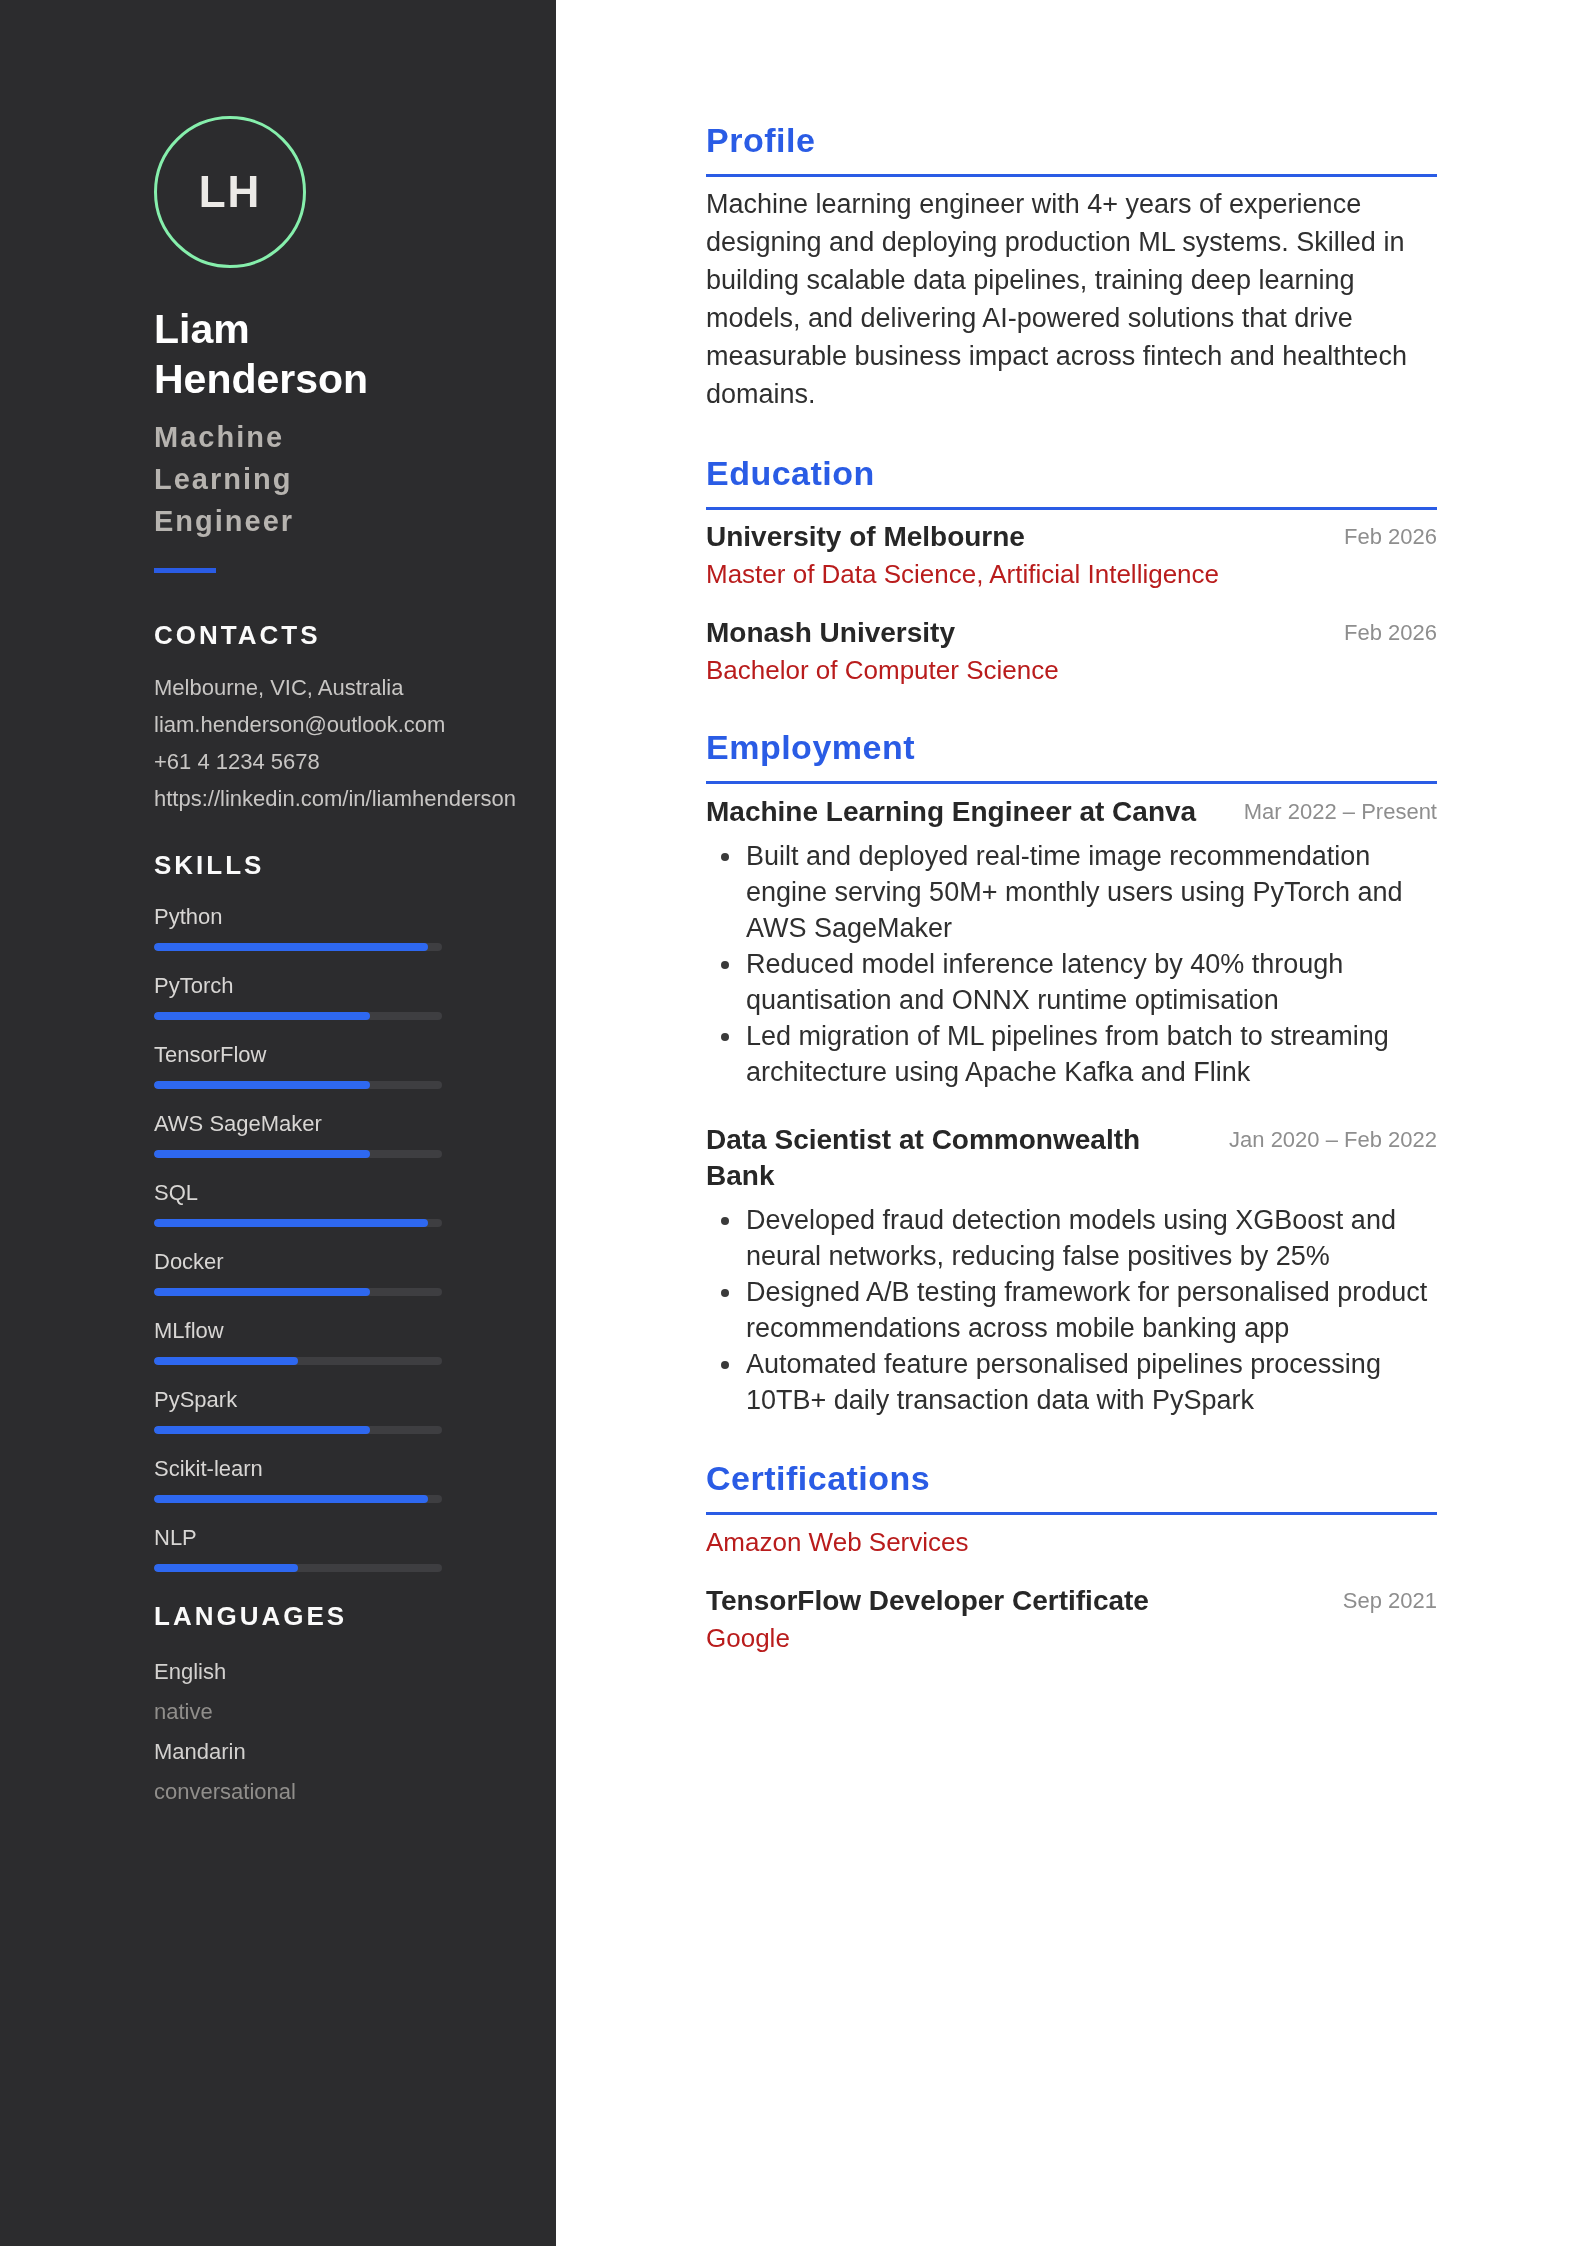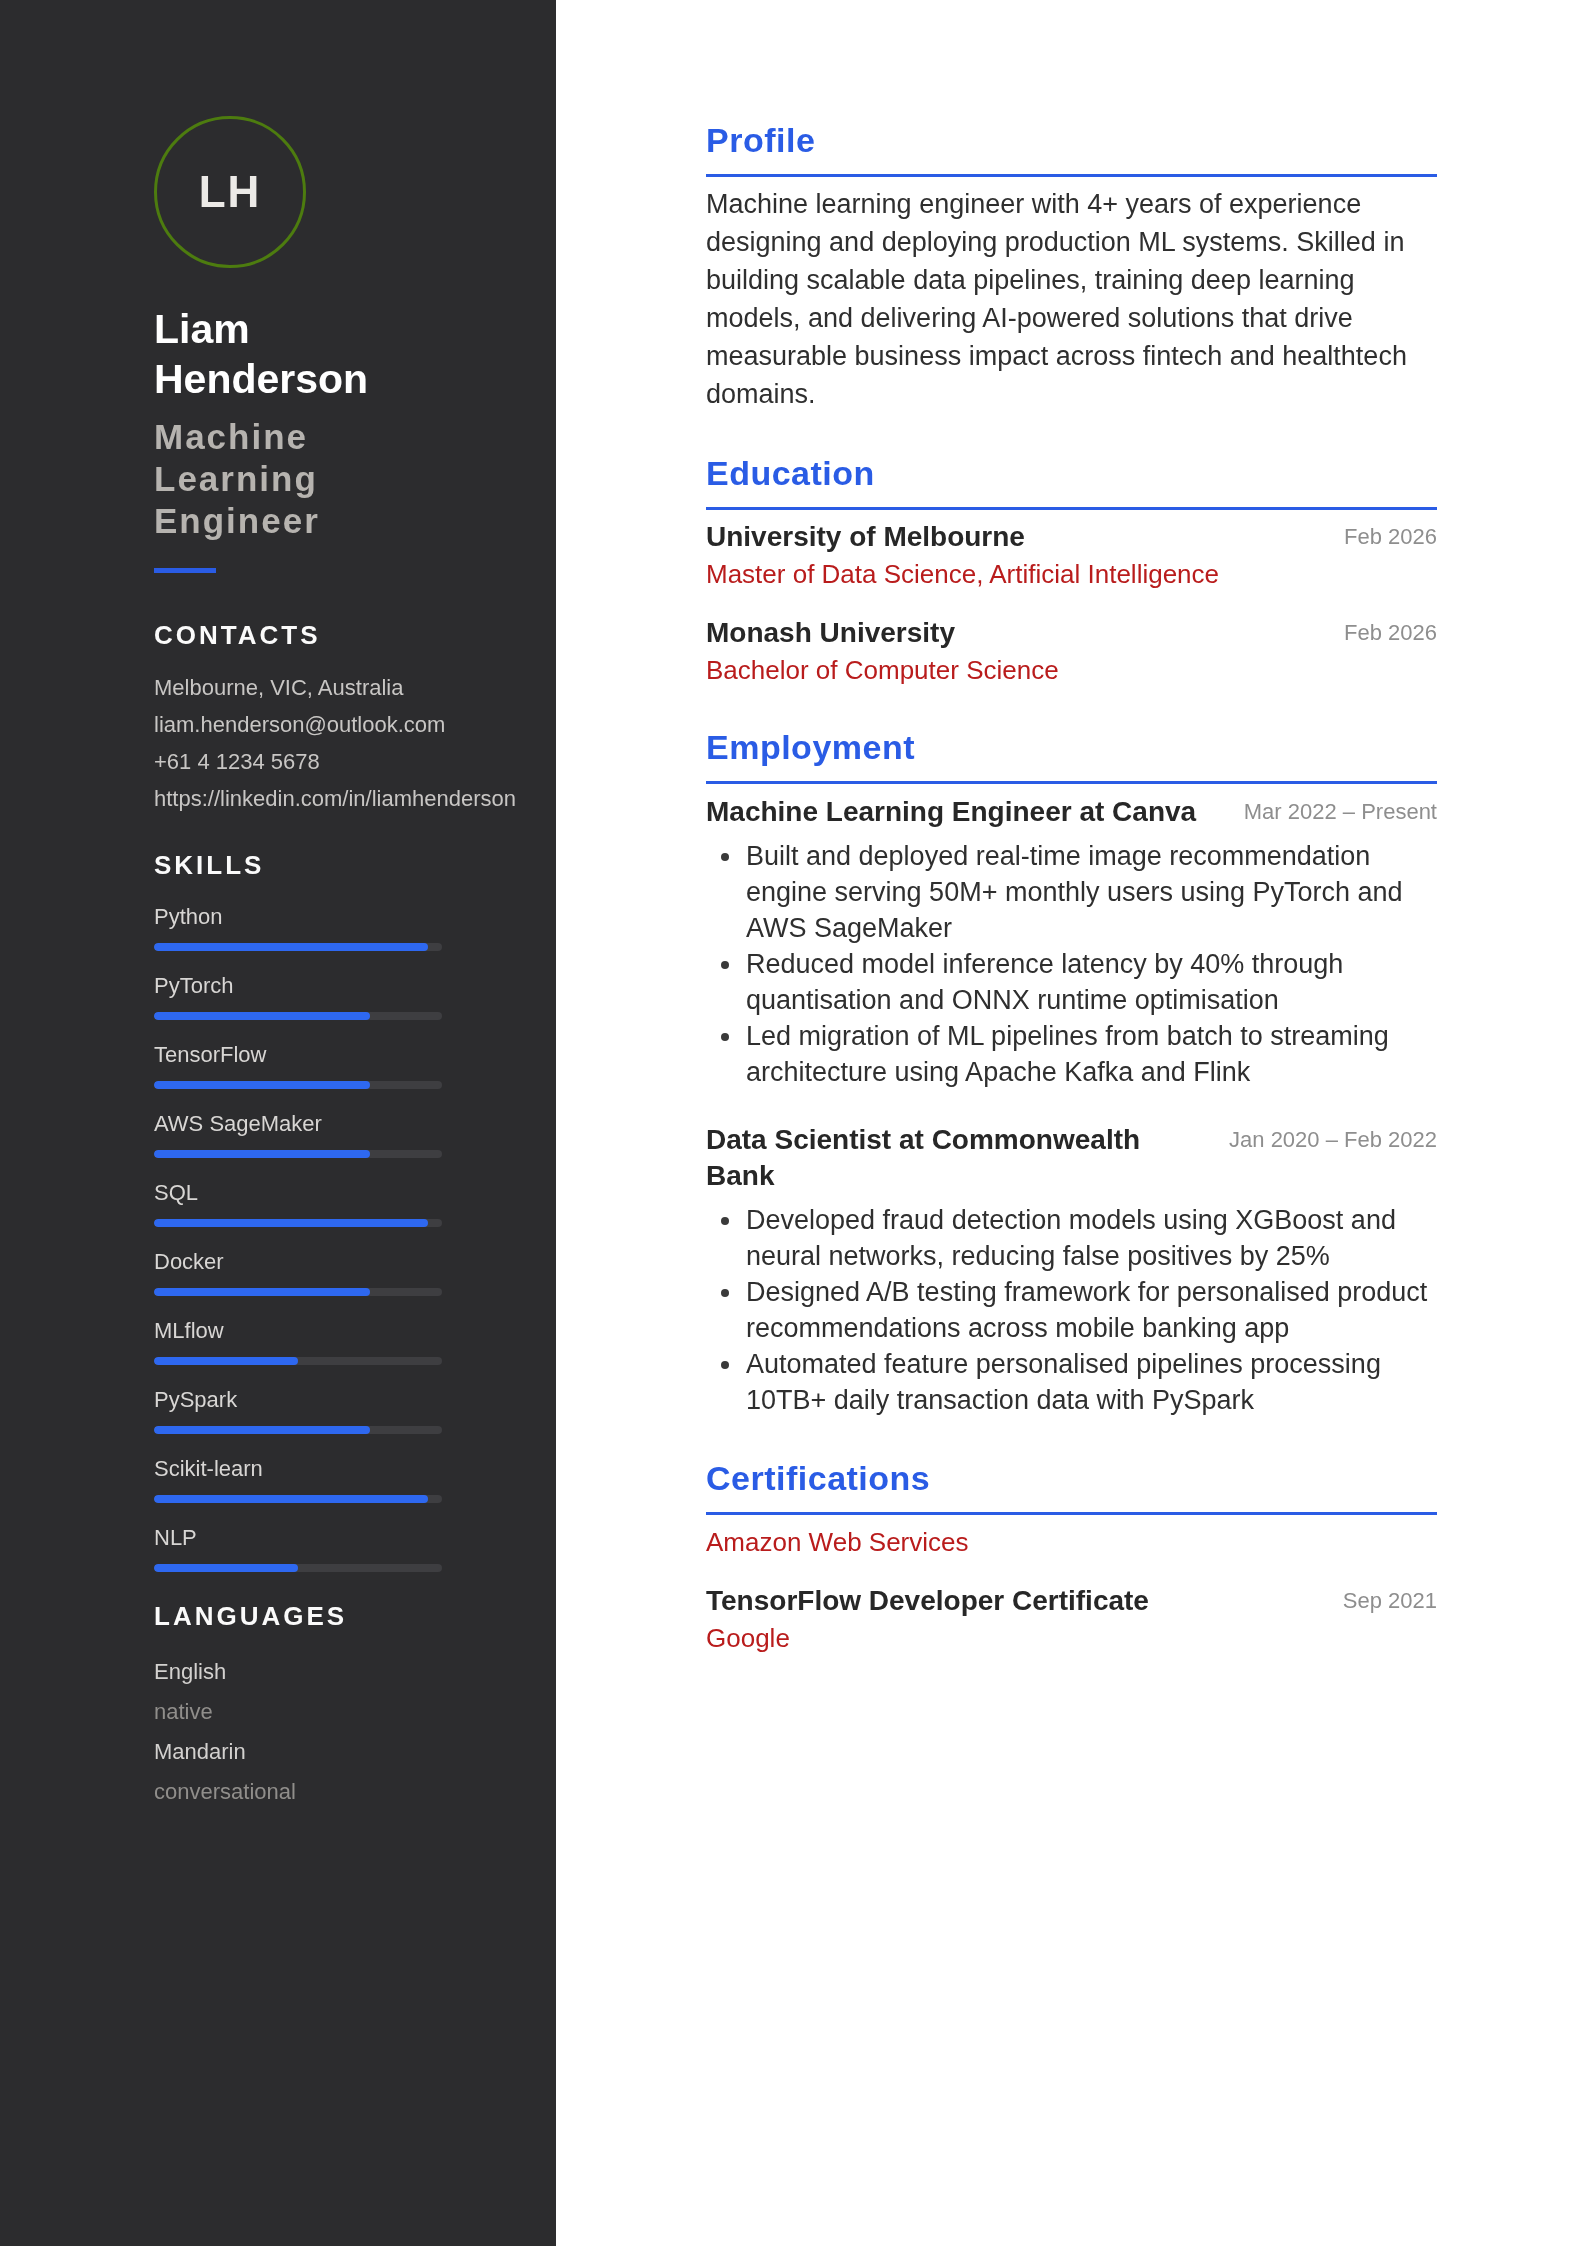--- a/index.html
+++ b/index.html
@@ -13,31 +13,31 @@
   }
   .page{position:relative;width:1588px;height:2246px;overflow:hidden;background:#fff;}
 
   
   .sidebar{
     position:absolute;left:0;top:0;width:556px;height:2246px;
     background:var(--sidebar-bg);overflow:hidden;
   }
   .sidebar-inner{padding:116px 0 0 154px;}
   .avatar{
-    width:152px;height:152px;border:3px solid #4d7c0f;border-radius:50%;
+    width:152px;height:152px;border:3px solid #86efac;border-radius:50%;
     display:flex;align-items:center;justify-content:center;
   }
   .avatar-initials{font-size:44px;font-weight:bold;color:#eceae7;letter-spacing:2px;}
   .name{
     margin:36px 0 0;width:300px;
     font-size:41px;line-height:50px;font-weight:bold;color:#ffffff;
   }
   .role{
     margin-top:12px;width:240px;
-    font-size:35px;line-height:42px;font-weight:bold;color:#b6b3af;letter-spacing:2px;
+    font-size:29px;line-height:42px;font-weight:bold;color:#b6b3af;letter-spacing:2px;
   }
   .divider{margin-top:26px;width:62px;height:5px;background:var(--accent);}
   .side-heading{
     margin:0;font-size:26px;line-height:28px;font-weight:bold;
     letter-spacing:3px;color:#fafafa;
   }
   .contacts-heading{margin-top:48px;}
   .skills-heading{margin-top:34px;}
   .languages-heading{margin-top:30px;}
   .contacts{list-style:none;margin:20px 0 0;padding:0;}

